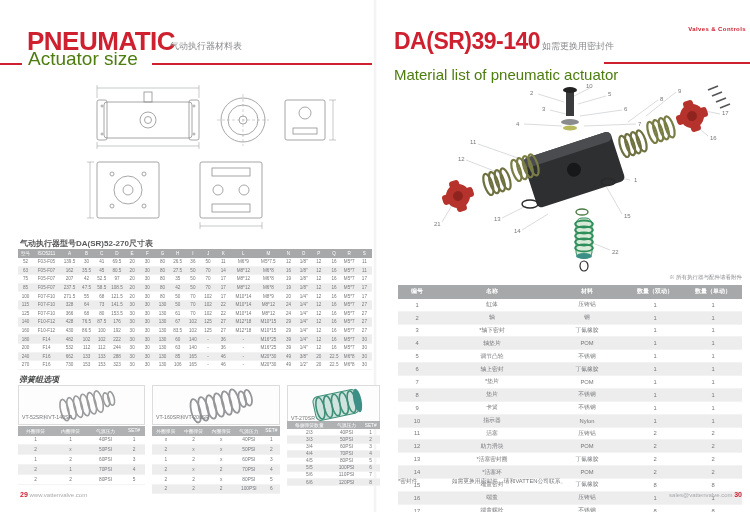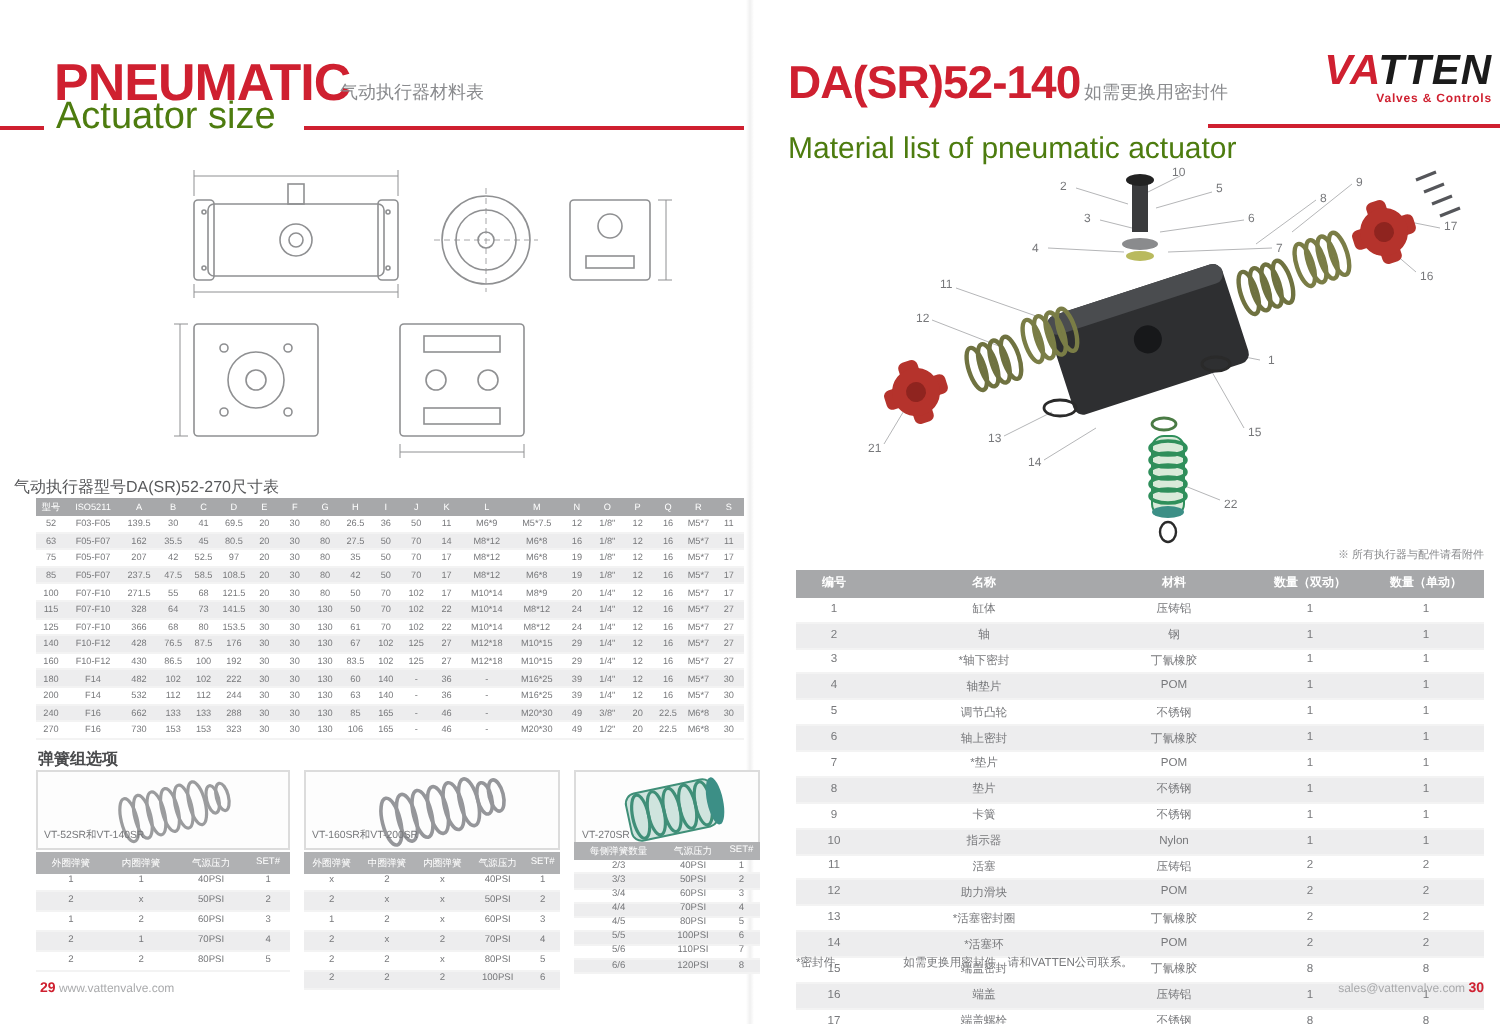--- a/index.html
+++ b/index.html
@@ -19,31 +19,31 @@
   .logo .tag{font-size:6px;color:#cf2030;font-weight:bold;letter-spacing:.4px;display:block;margin-top:0;}
   
   .drawsvg{position:absolute;}
   
   table{border-collapse:collapse;}
   th,td{text-align:center;color:#77787b;}
   thead th{background:#a7a8aa;color:#fff;font-weight:normal;}
   tbody tr:nth-child(even){background:#ededee;}
   tbody td{border-bottom:.5px solid #f3f3f3;}
   
-  .dim-title{position:absolute;left:7px;top:238px;font-size:8px;font-weight:normal;color:#58595b;}
+  .dim-title{position:absolute;left:20px;top:238px;font-size:8px;font-weight:bold;color:#58595b;}
   .dim-table{position:absolute;left:18px;top:249px;width:354px;table-layout:fixed;}
   .dim-table th{font-size:4.6px;padding:2px 0;}
   .dim-table td{font-size:4.6px;padding:1.3px 0;}
   .dim-table th:nth-child(1),.dim-table td:nth-child(1){width:15px;}
   .dim-table th:nth-child(2),.dim-table td:nth-child(2){width:27px;}
   .dim-table th:nth-child(3),.dim-table td:nth-child(3){width:19px;}
   .dim-table th:nth-child(14),.dim-table td:nth-child(14),
   .dim-table th:nth-child(15),.dim-table td:nth-child(15){width:25px;}
   
-  .spring-title{position:absolute;left:19px;top:374px;font-size:8px;font-weight:bold;color:#4a4b4d;}
+  .spring-title{position:absolute;left:19px;top:374px;font-size:8px;font-weight:bold;color:#4a4b4d;font-style:italic;}
   .spring-box{position:absolute;top:385px;height:40px;border:1px solid #dcdcdc;background:#fdfdfd;}
   .spring-label{position:absolute;left:3px;bottom:3px;font-size:5.2px;color:#77787b;}
   .spring-table{position:absolute;}
   .spring-table th{font-size:4.8px;padding:1.8px 0;background:#b0b1b3;}
   .spring-table td{font-size:4.8px;padding:1.9px 0;}
   .spring-table.t3 th{padding:1.2px 0;}
   .spring-table.t3 td{padding:.55px 0;}
   
   .note{position:absolute;left:560px;top:274px;width:182px;text-align:right;font-size:5.5px;color:#8a8b8e;}
   .mat-table{position:absolute;left:398px;top:285px;width:344px;table-layout:fixed;}
@@ -665,27 +665,26 @@
         </tbody>
       </table>
 
     <div class="footer" style="left:20px;">
       <span class="pageno">29</span>
       <span>www.vattenvalve.com</span>
     </div>
   </div>
 
   <div>
-    <div class="hdr-title" style="left:394px;top:28px;font-size:23px;">DA(SR)52-140</div>
+    <div class="hdr-title" style="left:394px;top:28px;font-size:23px;">DA(SR)39-140</div>
     <div class="hdr-cn" style="left:542px;top:40px;">如需更换用密封件</div>
     <div class="hdr-en" style="left:394px;top:50px;font-size:15px;margin-top:16px;">Material list of pneumatic actuator</div>
     <div class="redline" style="left:604px;top:62px;width:146px;"></div>
 
     <div class="logo">
-      <span class="word"><span class="acc">VA</span><span>TTEN</span></span>
       <span class="tag">Valves &amp; Controls</span>
     </div>
 
     <svg class="drawsvg" style="left:378px;top:82px;" width="372" height="198" viewBox="0 0 372 198">
 
       <g stroke="#b5b6b8" stroke-width="0.5">
         <line x1="252" y1="98" x2="222" y2="92"></line>
           <line x1="160" y1="12" x2="186" y2="20"></line>
         <line x1="172" y1="28" x2="188" y2="32"></line>
           <line x1="146" y1="42" x2="184" y2="44"></line>

